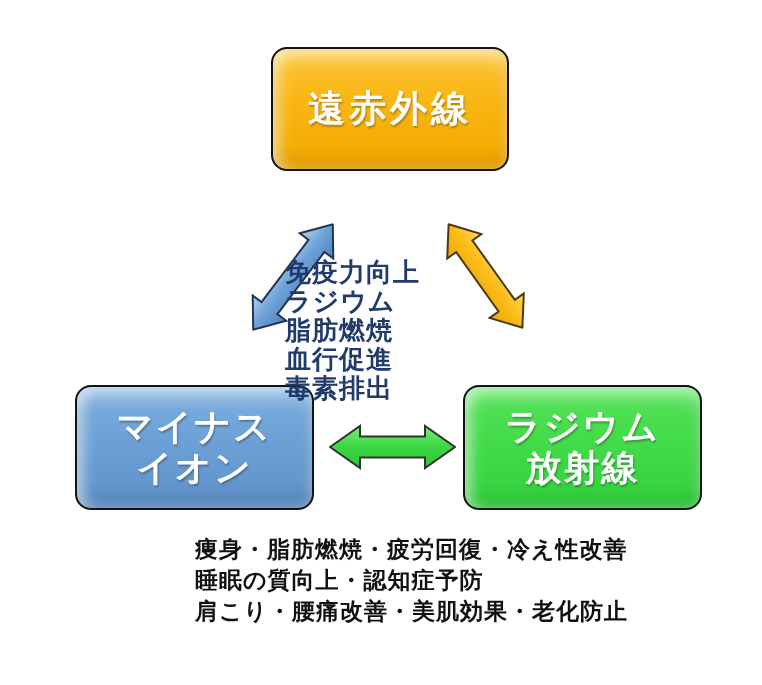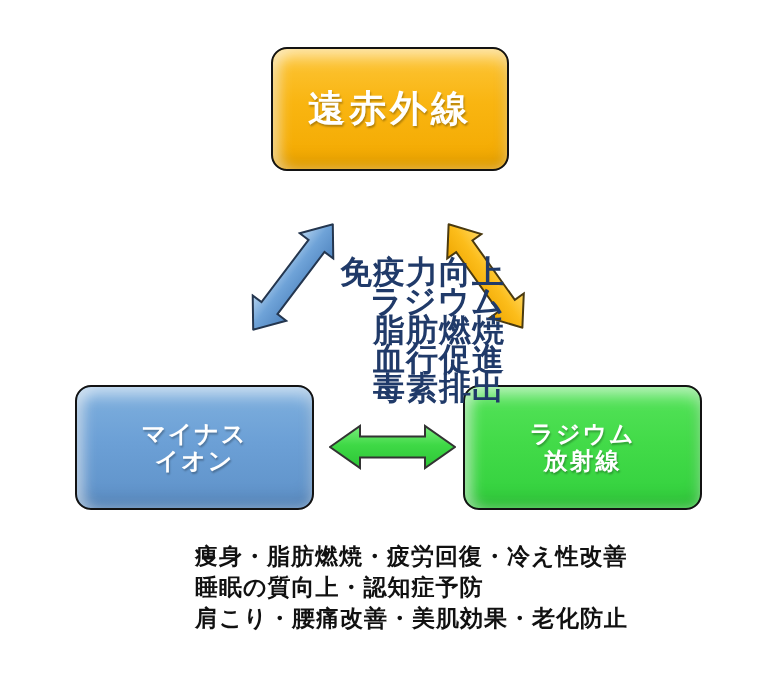--- a/index.html
+++ b/index.html
@@ -37,42 +37,41 @@
     background: linear-gradient(180deg, #55e35a 0%, #43db49 45%, #32d03d 100%);
     justify-content: center;
   }
   .box-label {
     color: #ffffff;
     font-weight: bold;
     white-space: pre-line;
     text-shadow: 1px 2px 2px rgba(0,0,0,0.28);
   }
   .box-top .box-label { font-size: 37px; letter-spacing: 4px; line-height: 1.1; }
-  .box-left .box-label, .box-right .box-label { font-size: 24px; letter-spacing: 2px; line-height: 1.12; }
+  .box-left .box-label, .box-right .box-label { font-size: 36px; letter-spacing: 2px; line-height: 1.12; }
 
   .effects {
     position: absolute;
     left: 285px; top: 258px; width: 220px;
-    text-align: right;
+    text-align: left;
     color: #203a69;
     font-weight: bold;
-    font-size: 32px;
+    font-size: 26px;
     line-height: 29px;
     letter-spacing: 1px;
   }
   .benefits {
     position: absolute;
     left: 195px; top: 534px; width: 560px;
     color: #111111;
     font-weight: bold;
     font-size: 23px;
     line-height: 31px;
     letter-spacing: 1px;
     text-align: left;
-    margin-top: 7px;
   }
   .arrow { position: absolute; }
   .arrow-blue   { left: 226px; top: 254px; transform: rotate(-52.9deg); transform-origin: center; }
   .arrow-orange { left: 421px; top: 253px; transform: rotate(54.5deg);  transform-origin: center; }
   .arrow-green  { left: 329px; top: 424px; }
 </style>
 </head>
 <body>
 
 <div class="canvas">

